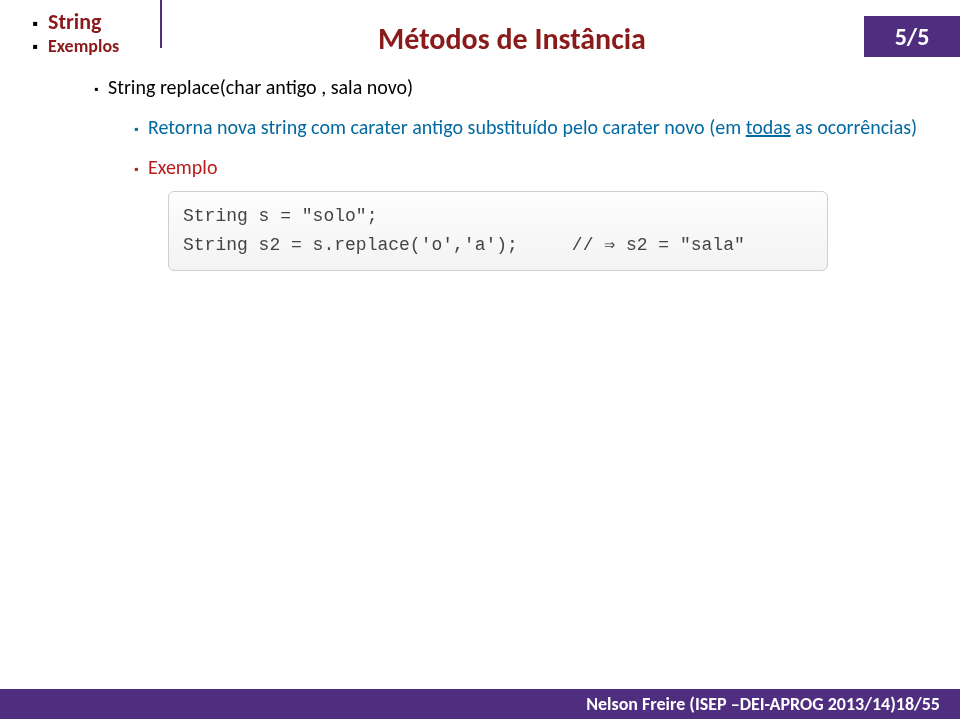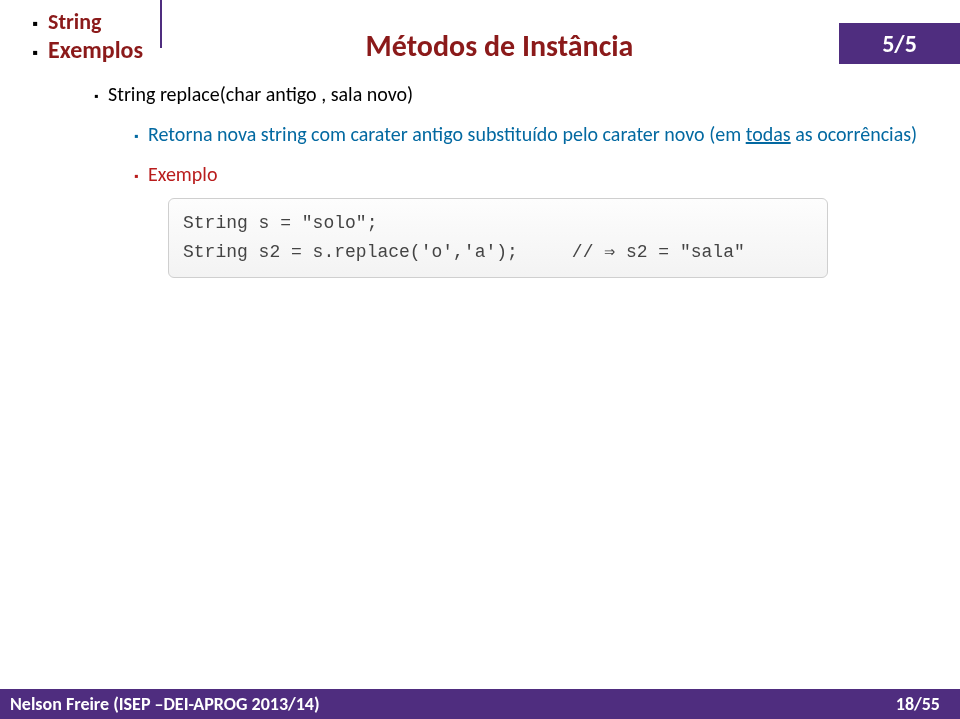--- a/index.html
+++ b/index.html
@@ -22,31 +22,31 @@
   }
   .topic {
     color: #8b1a1a;
     font-weight: bold;
     font-size: 22px;
     margin-bottom: 10px;
   }
   .subtopic {
     color: #8b1a1a;
     font-weight: bold;
-    font-size: 24px;
+    font-size: 18px;
   }
   .title-center {
     flex: 1;
     text-align: center;
     color: #8b1a1a;
     font-weight: bold;
     font-size: 30px;
   }
   .page-ind {
-    width: 121px;
+    width: 96px;
     text-align: center;
     color: #ffffff;
     background: #4f2d7f;
     font-weight: bold;
     font-size: 24px;
     padding: 6px 0;
     margin-right: 0;
   }
   .vline {
     position: absolute;
@@ -106,21 +106,21 @@
     vertical-align: middle;
   }
   .footer {
     position: absolute;
     bottom: 0;
     left: 0;
     right: 0;
     background: #4f2d7f;
     color: #fff;
     display: flex;
-    justify-content: space-between;
+    justify-content: flex-end;
     align-items: center;
     padding: 4px 20px 4px 10px;
     font-size: 18px;
     font-weight: bold;
   }
   .arrow { color: #444; }
 </style>
 </head>
 <body>
 

